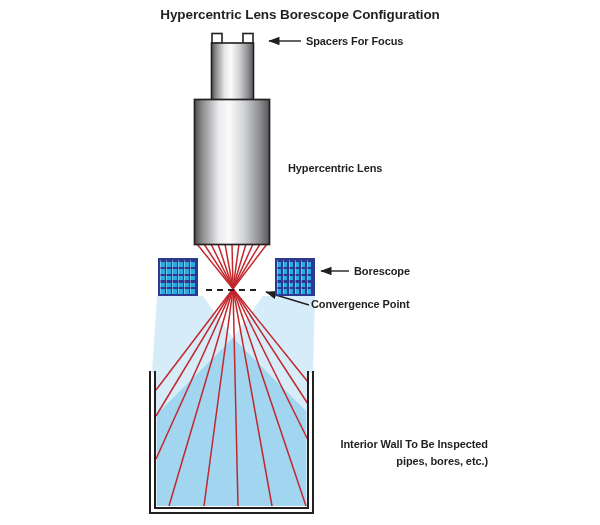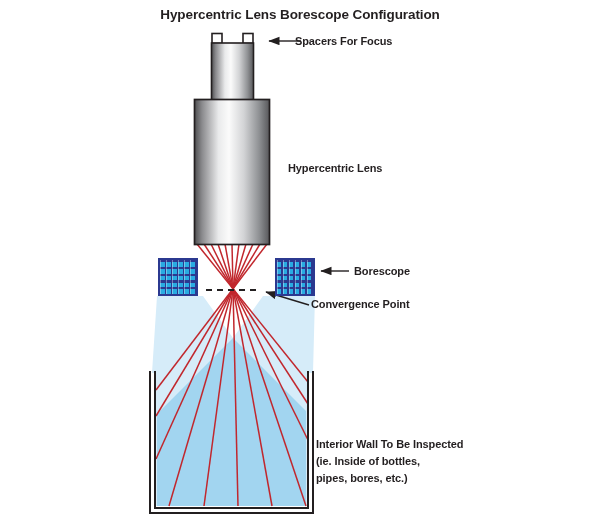--- a/index.html
+++ b/index.html
@@ -21,21 +21,21 @@
     border:2px solid var(--ringlight-navy,#2b3990);
     background-color:var(--ringlight-cell,#29abe2);
     background-image:
       repeating-linear-gradient(90deg, rgba(255,255,255,0.35) 0 1px, transparent 1px 6px),
       repeating-linear-gradient(90deg, transparent 0 4.5px, var(--ringlight-navy,#2b3990) 4.5px 6px),
       repeating-linear-gradient(0deg,  transparent 0 4.6px, var(--ringlight-navy,#2b3990) 4.6px 6.8px);
   }
   .ringlight-left{left:158px;}
   .ringlight-right{left:275px;}
   .interior-label{
-    position:absolute;left:316px;top:436px;width:172px;text-align:left;
+    position:absolute;left:316px;top:436px;width:172px;text-align:right;
     font-size:11px;font-weight:700;line-height:17px;color:#231f20;letter-spacing:-0.1px;
   }
 </style>
 </head>
 <body>
 
 <div class="stage">
 
   <svg class="diagram-svg" width="600" height="525" viewBox="0 0 600 525">
     <defs>
@@ -91,27 +91,26 @@
       <line x1="349" y1="271" x2="321" y2="271" marker-end="url(#arrowhead)"></line>
       <line x1="309" y1="305" x2="266" y2="292" marker-end="url(#arrowhead)"></line>
     </g>
   </svg>
 
   <div class="ringlight ringlight-left"></div>
   <div class="ringlight ringlight-right"></div>
 
   <div class="title">Hypercentric Lens Borescope Configuration</div>
 
-  <div class="label" style="left:295px;top:35px;">Spacers For Focus</div>
+  <div class="label" style="left:306px;top:35px;">Spacers For Focus</div>
 
   <div class="label" style="left:288px;top:162px;text-align:center;">Hypercentric Lens</div>
 
   <div class="label" style="left:354px;top:265px;">Borescope</div>
 
   <div class="label" style="left:311px;top:298px;">Convergence Point</div>
 
   <div class="interior-label">
     <div>Interior Wall To Be Inspected</div>
-    <div>(ie. Inside of bottles,</div>
     <div>pipes, bores, etc.)</div>
   </div>
 
 </div>
 
 </body></html>

